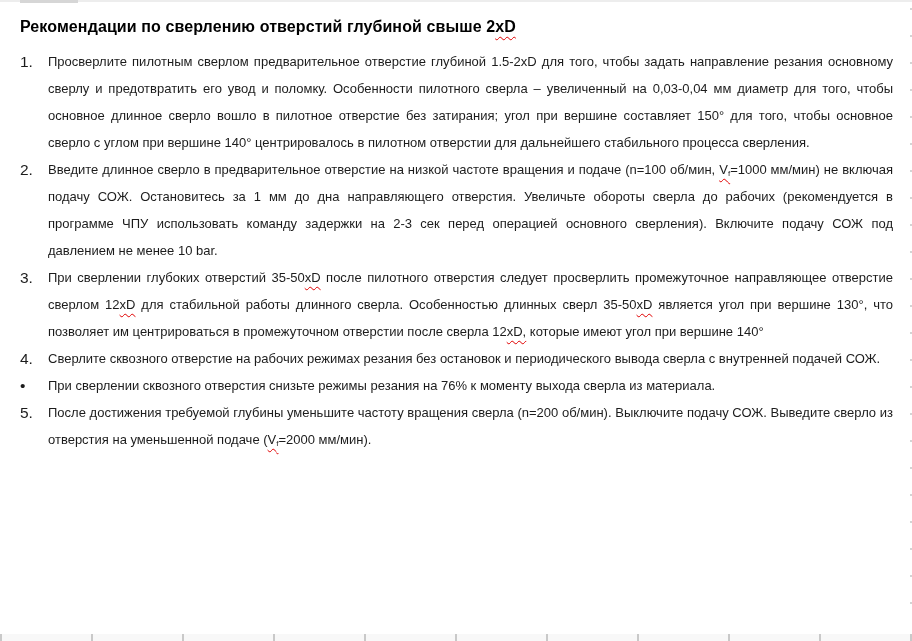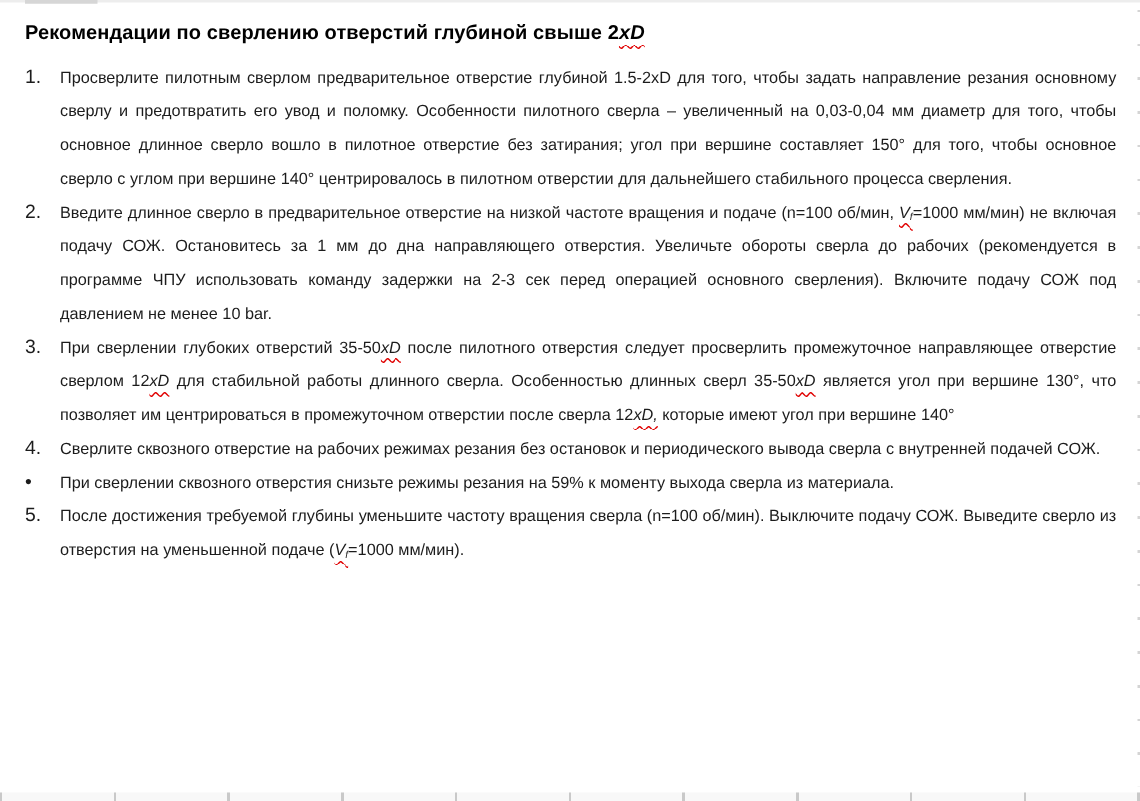--- a/index.html
+++ b/index.html
@@ -47,21 +47,20 @@
     line-height: 27px;
     text-align: justify;
     text-justify: inter-word;
   }
   .spell {
     text-decoration-line: underline;
     text-decoration-style: wavy;
     text-decoration-color: var(--spell-color, #e00000);
     text-decoration-thickness: 1px;
     text-underline-offset: 4px;
-    font-style: italic;
   }
   .sub {
     font-size: 0.62em;
     position: relative;
     top: 0.28em;
     line-height: 0;
   }
   
   .top-edge {
     position: absolute;
@@ -107,25 +106,25 @@
       <div class="item">
         <span class="marker">3.</span>
         <div class="content"><span>При сверлении глубоких отверстий 35-50</span><span class="spell">xD</span><span> после пилотного отверстия следует просверлить промежуточное направляющее отверстие сверлом 12</span><span class="spell">xD</span><span> для стабильной работы длинного сверла. Особенностью длинных сверл 35-50</span><span class="spell">xD</span><span> является угол при вершине 130°, что позволяет им центрироваться в промежуточном отверстии после сверла 12</span><span class="spell">xD,</span><span> которые имеют угол при вершине 140°</span></div>
       </div>
       <div class="item">
         <span class="marker">4.</span>
         <div class="content"><span>Сверлите сквозного отверстие на рабочих режимах резания без остановок и периодического вывода сверла с внутренней подачей СОЖ.</span></div>
       </div>
       <div class="item">
         <span class="marker">•</span>
-        <div class="content"><span>При сверлении сквозного отверстия снизьте режимы резания на 59% к моменту выхода сверла из материала.</span></div>
+        <div class="content"><span>При сверлении сквозного отверстия снизьте режимы резания на 76% к моменту выхода сверла из материала.</span></div>
       </div>
       <div class="item">
         <span class="marker">5.</span>
-        <div class="content"><span>После достижения требуемой глубины уменьшите частоту вращения сверла (n=100 об/мин). Выключите подачу СОЖ. Выведите сверло из отверстия на уменьшенной подаче (</span><span class="spell">V</span><span class="spell sub">f</span><span>=1000 мм/мин).</span></div>
+        <div class="content"><span>После достижения требуемой глубины уменьшите частоту вращения сверла (n=200 об/мин). Выключите подачу СОЖ. Выведите сверло из отверстия на уменьшенной подаче (</span><span class="spell">V</span><span class="spell sub">f</span><span>=2000 мм/мин).</span></div>
       </div>
     </div>
 </div>
 
 <div class="top-edge"></div>
 <div class="top-edge-dark"></div>
 <div class="right-ticks"></div>
 <div class="bottom-bar"></div>
 
 </body></html>

